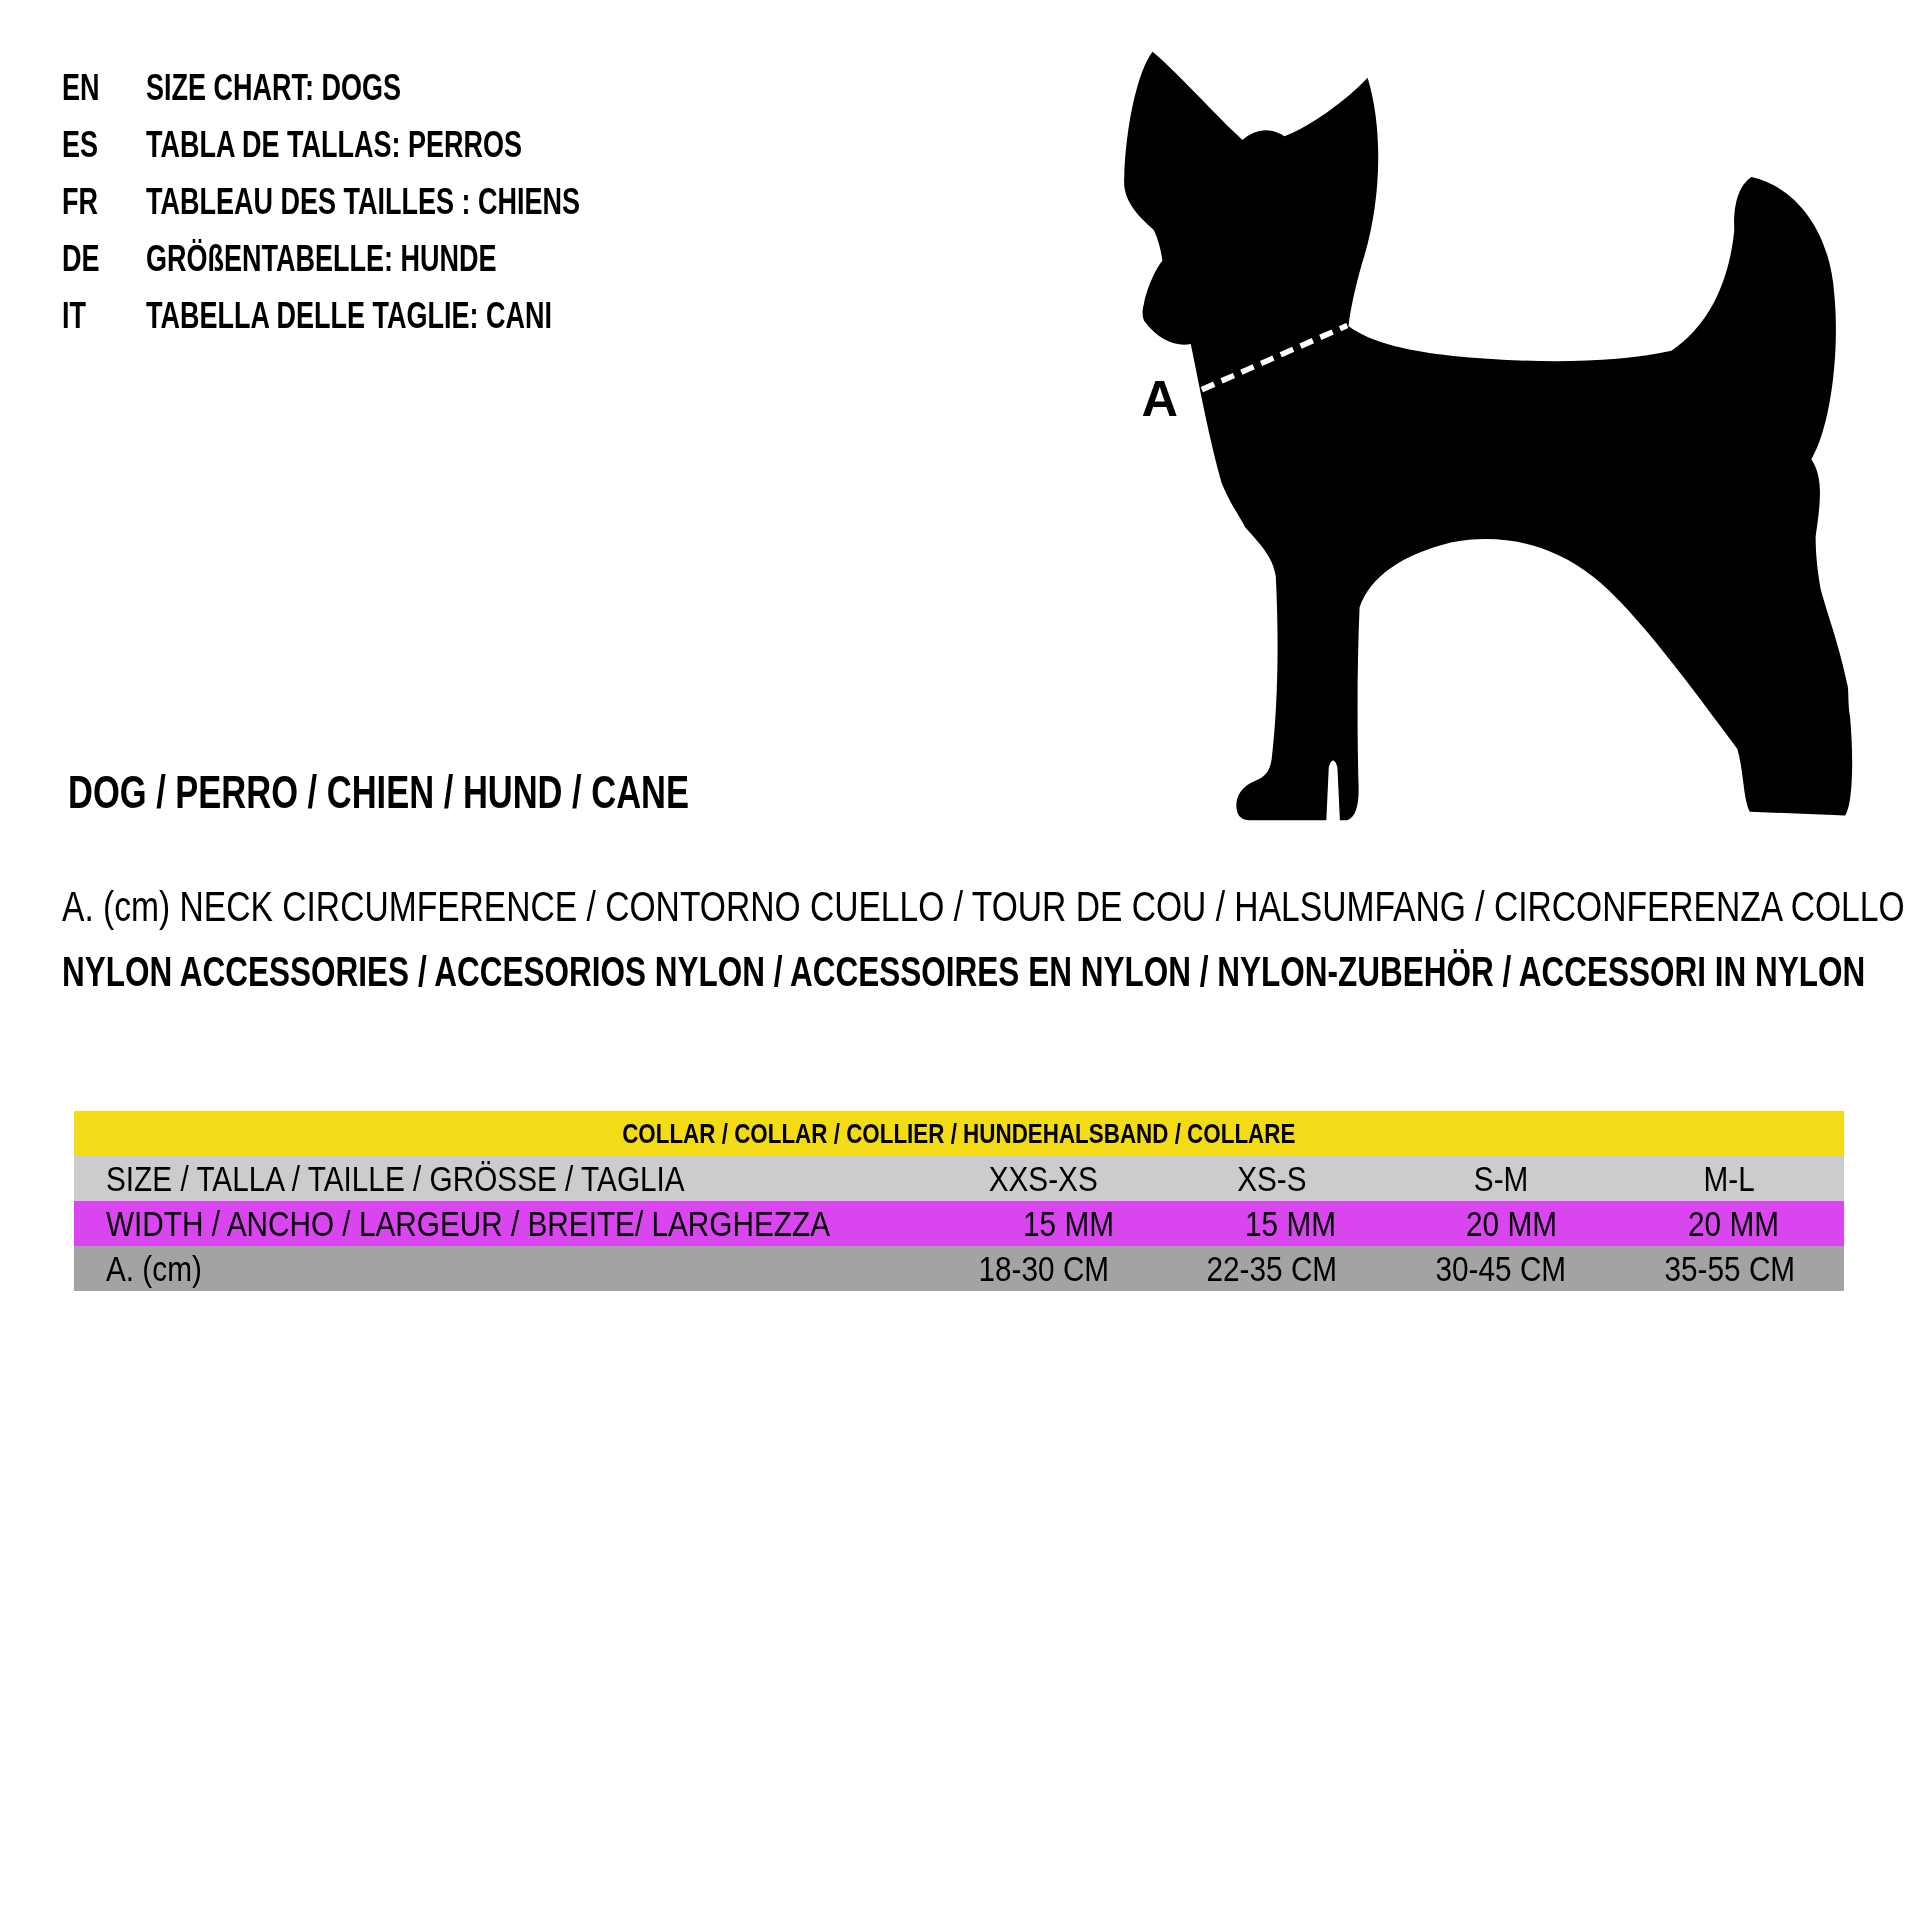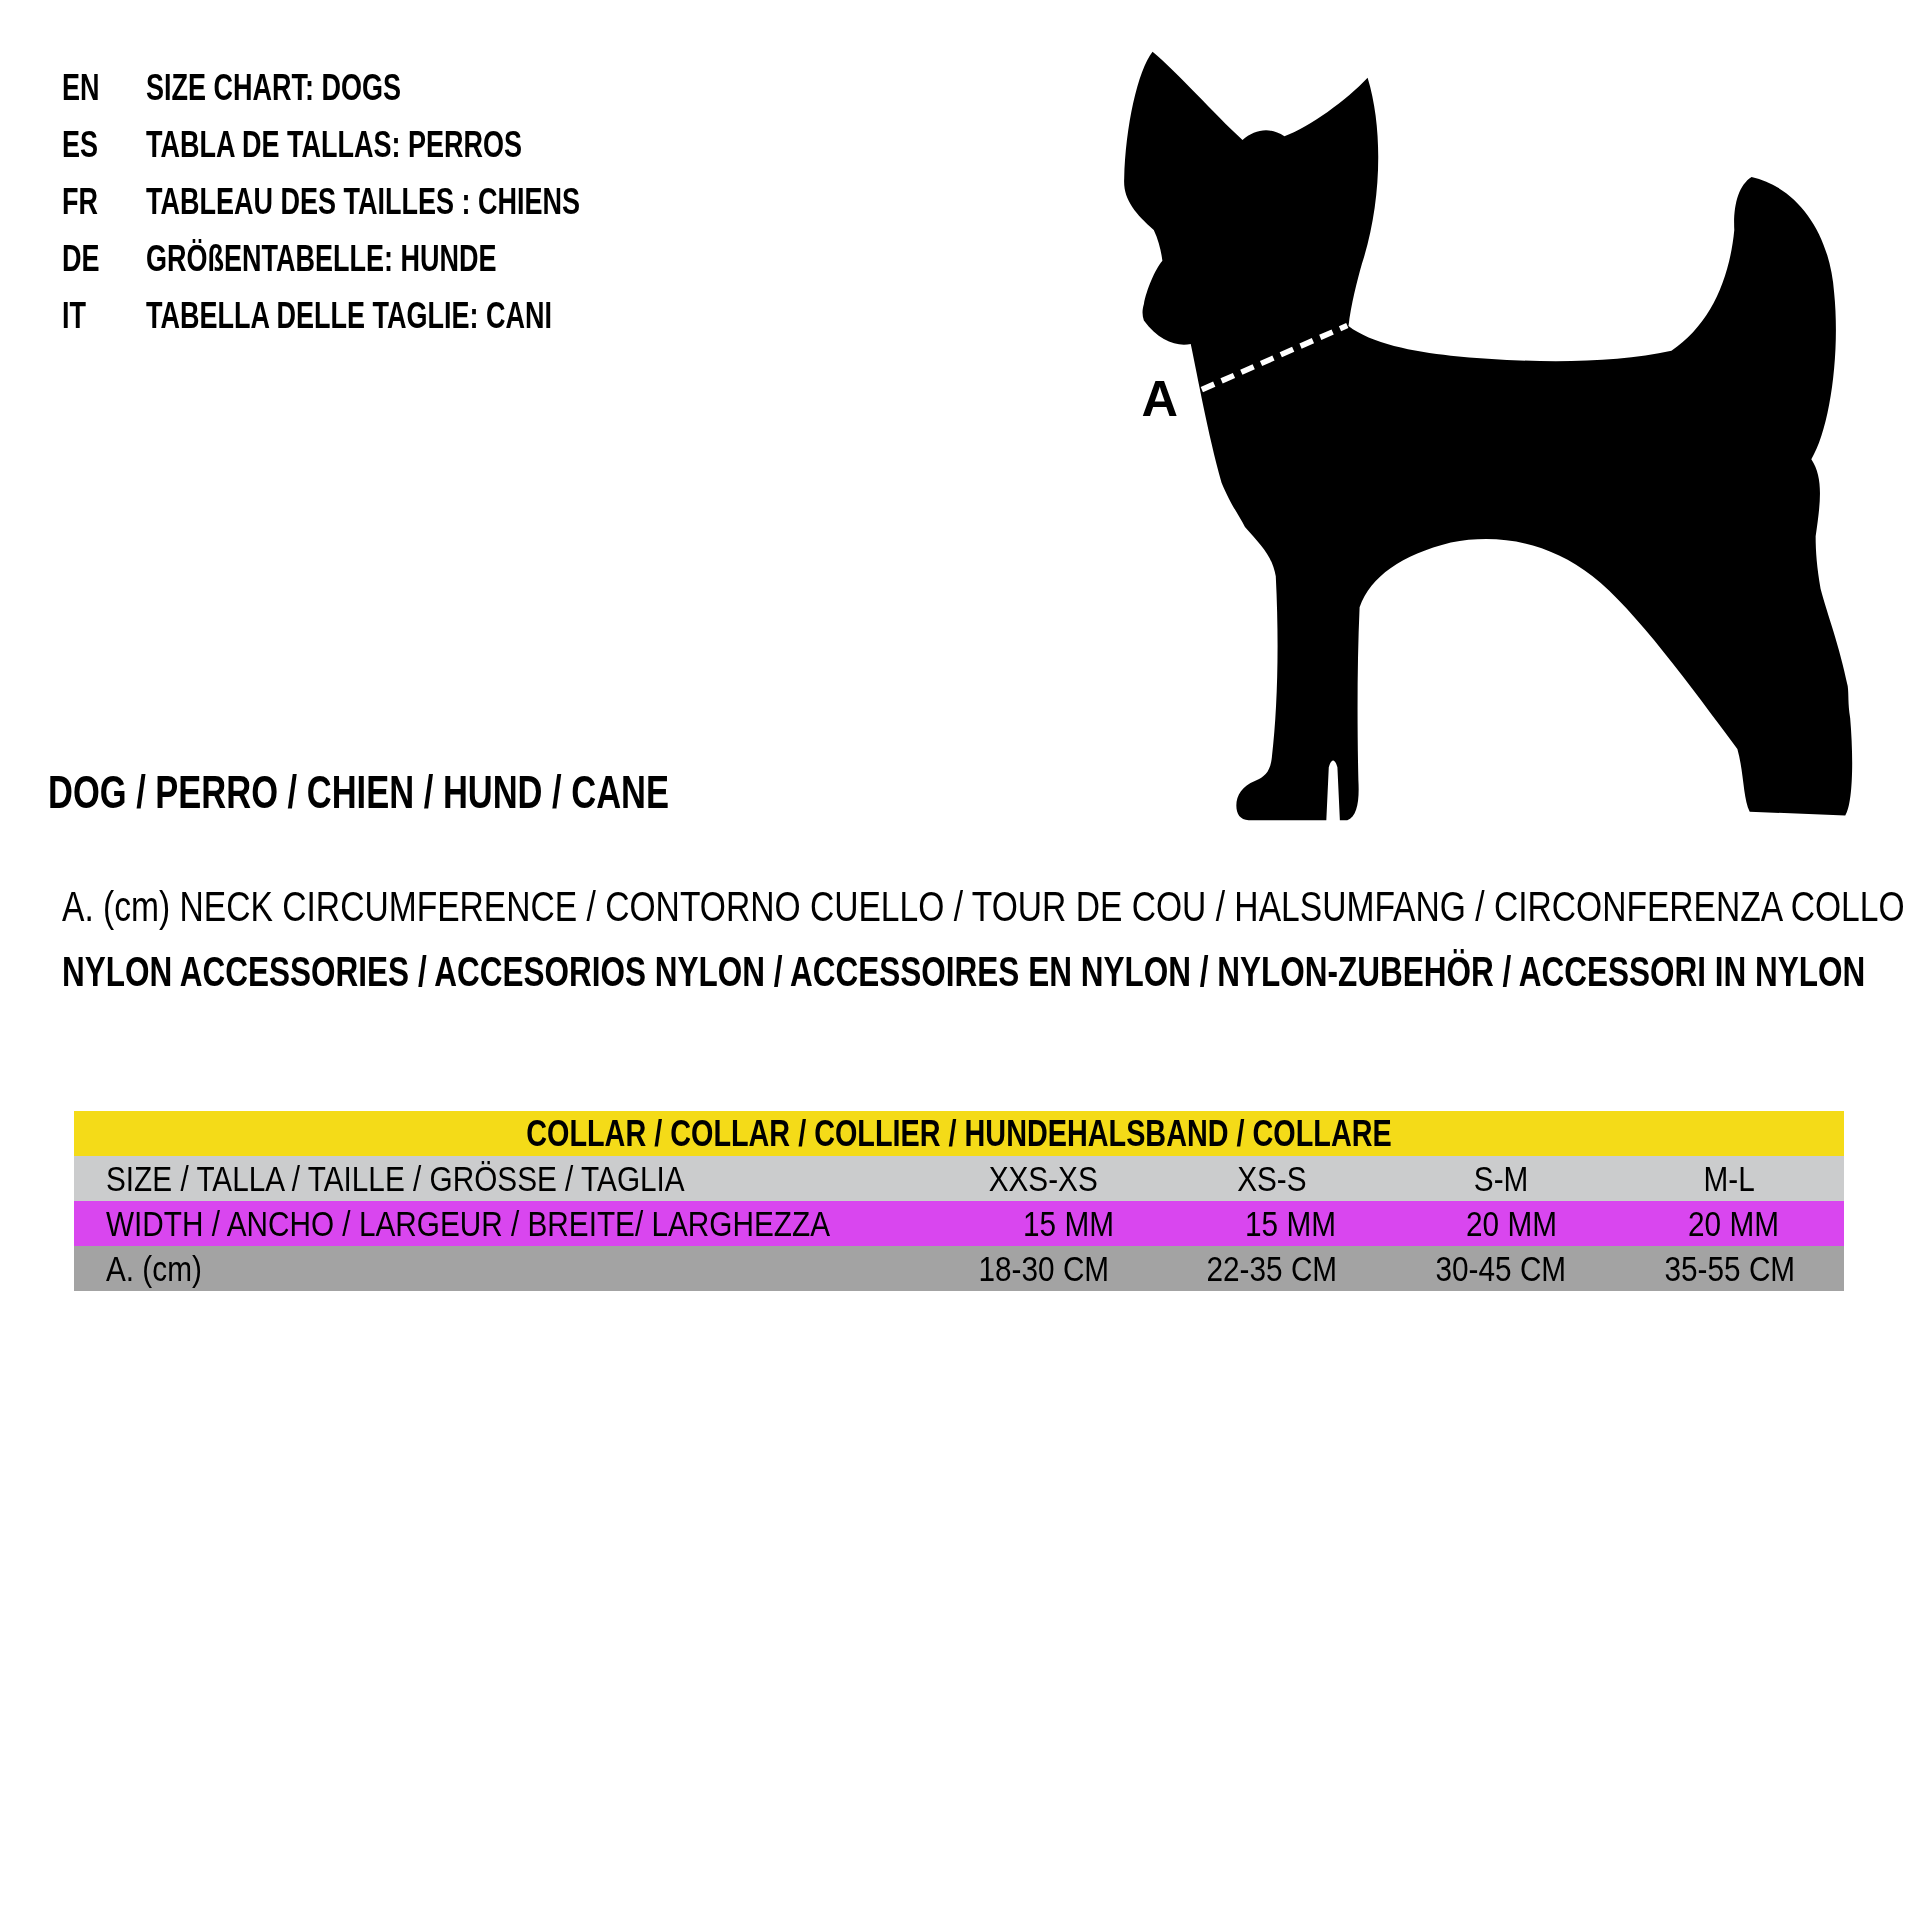--- a/index.html
+++ b/index.html
@@ -13,28 +13,28 @@
   .cL85{transform:scaleX(.85);transform-origin:0 50%;}
   .cC80{transform:scaleX(.80);transform-origin:50% 50%;}
   .cC85{transform:scaleX(.85);transform-origin:50% 50%;}
 
   .lang-list{position:absolute;left:62px;top:59px;font-size:36px;font-weight:700;}
   .lang-row{display:flex;height:57px;align-items:center;}
   .lang-code{flex:0 0 84px;}
 
   .dog-figure{position:absolute;left:1081px;top:34px;width:792px;height:795px;}
 
-  .dog-caption{position:absolute;left:48px;top:763px;font-size:46px;font-weight:700;height:57px;display:flex;align-items:center;}
+  .dog-caption{position:absolute;left:68px;top:763px;font-size:46px;font-weight:700;height:57px;display:flex;align-items:center;}
 
   .note-measure{position:absolute;left:62px;top:879px;font-size:42px;font-weight:400;height:55px;display:flex;align-items:center;}
   .note-material{position:absolute;left:62px;top:944px;font-size:42px;font-weight:700;height:55px;display:flex;align-items:center;}
 
   .size-table{position:absolute;left:74px;top:1111px;width:1770px;font-size:35px;}
   .trow{display:flex;height:45px;align-items:center;}
-  .trow-header{justify-content:center;font-weight:700;font-size:36px;}
+  .trow-header{justify-content:center;font-weight:700;font-size:28px;}
   .cell-label{flex:0 0 855px;padding-left:32px;box-sizing:border-box;}
   .cell-val{flex:1 1 0;text-align:center;}
 </style>
 </head>
 <body>
 
 <div class="page" style="background: rgb(255, 255, 255);">
 
   <div class="lang-list">
     <div class="lang-row">

